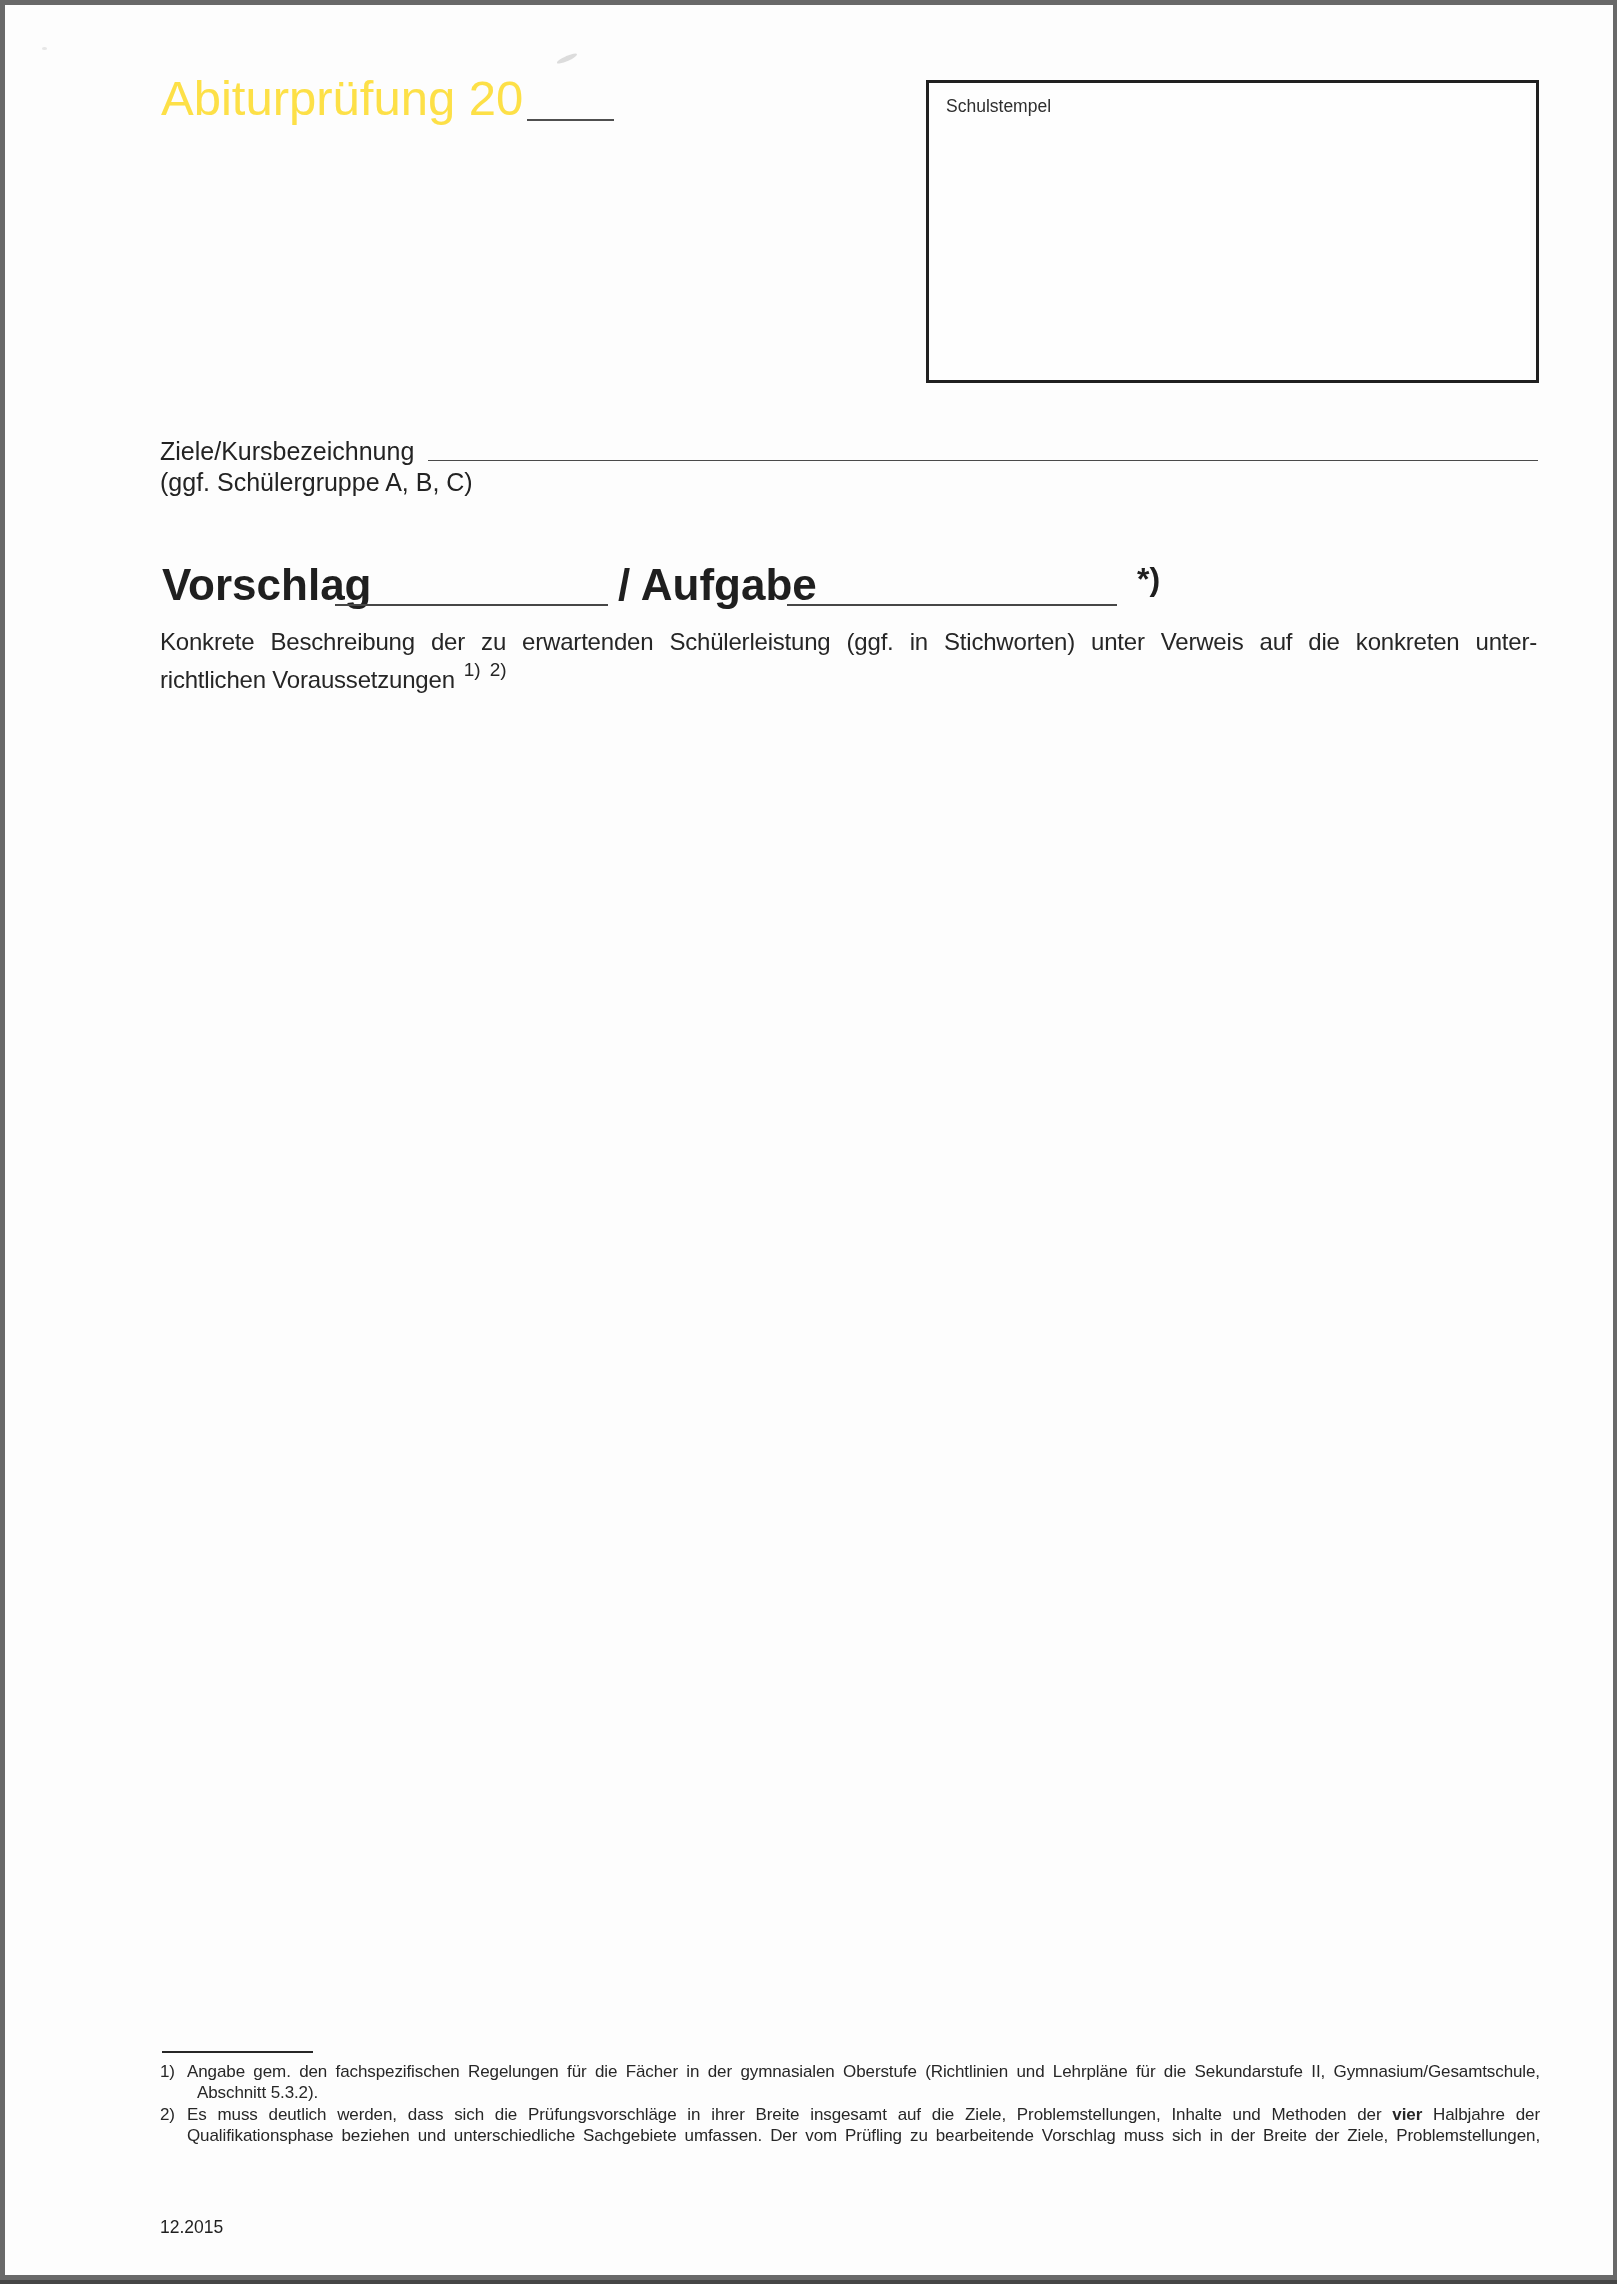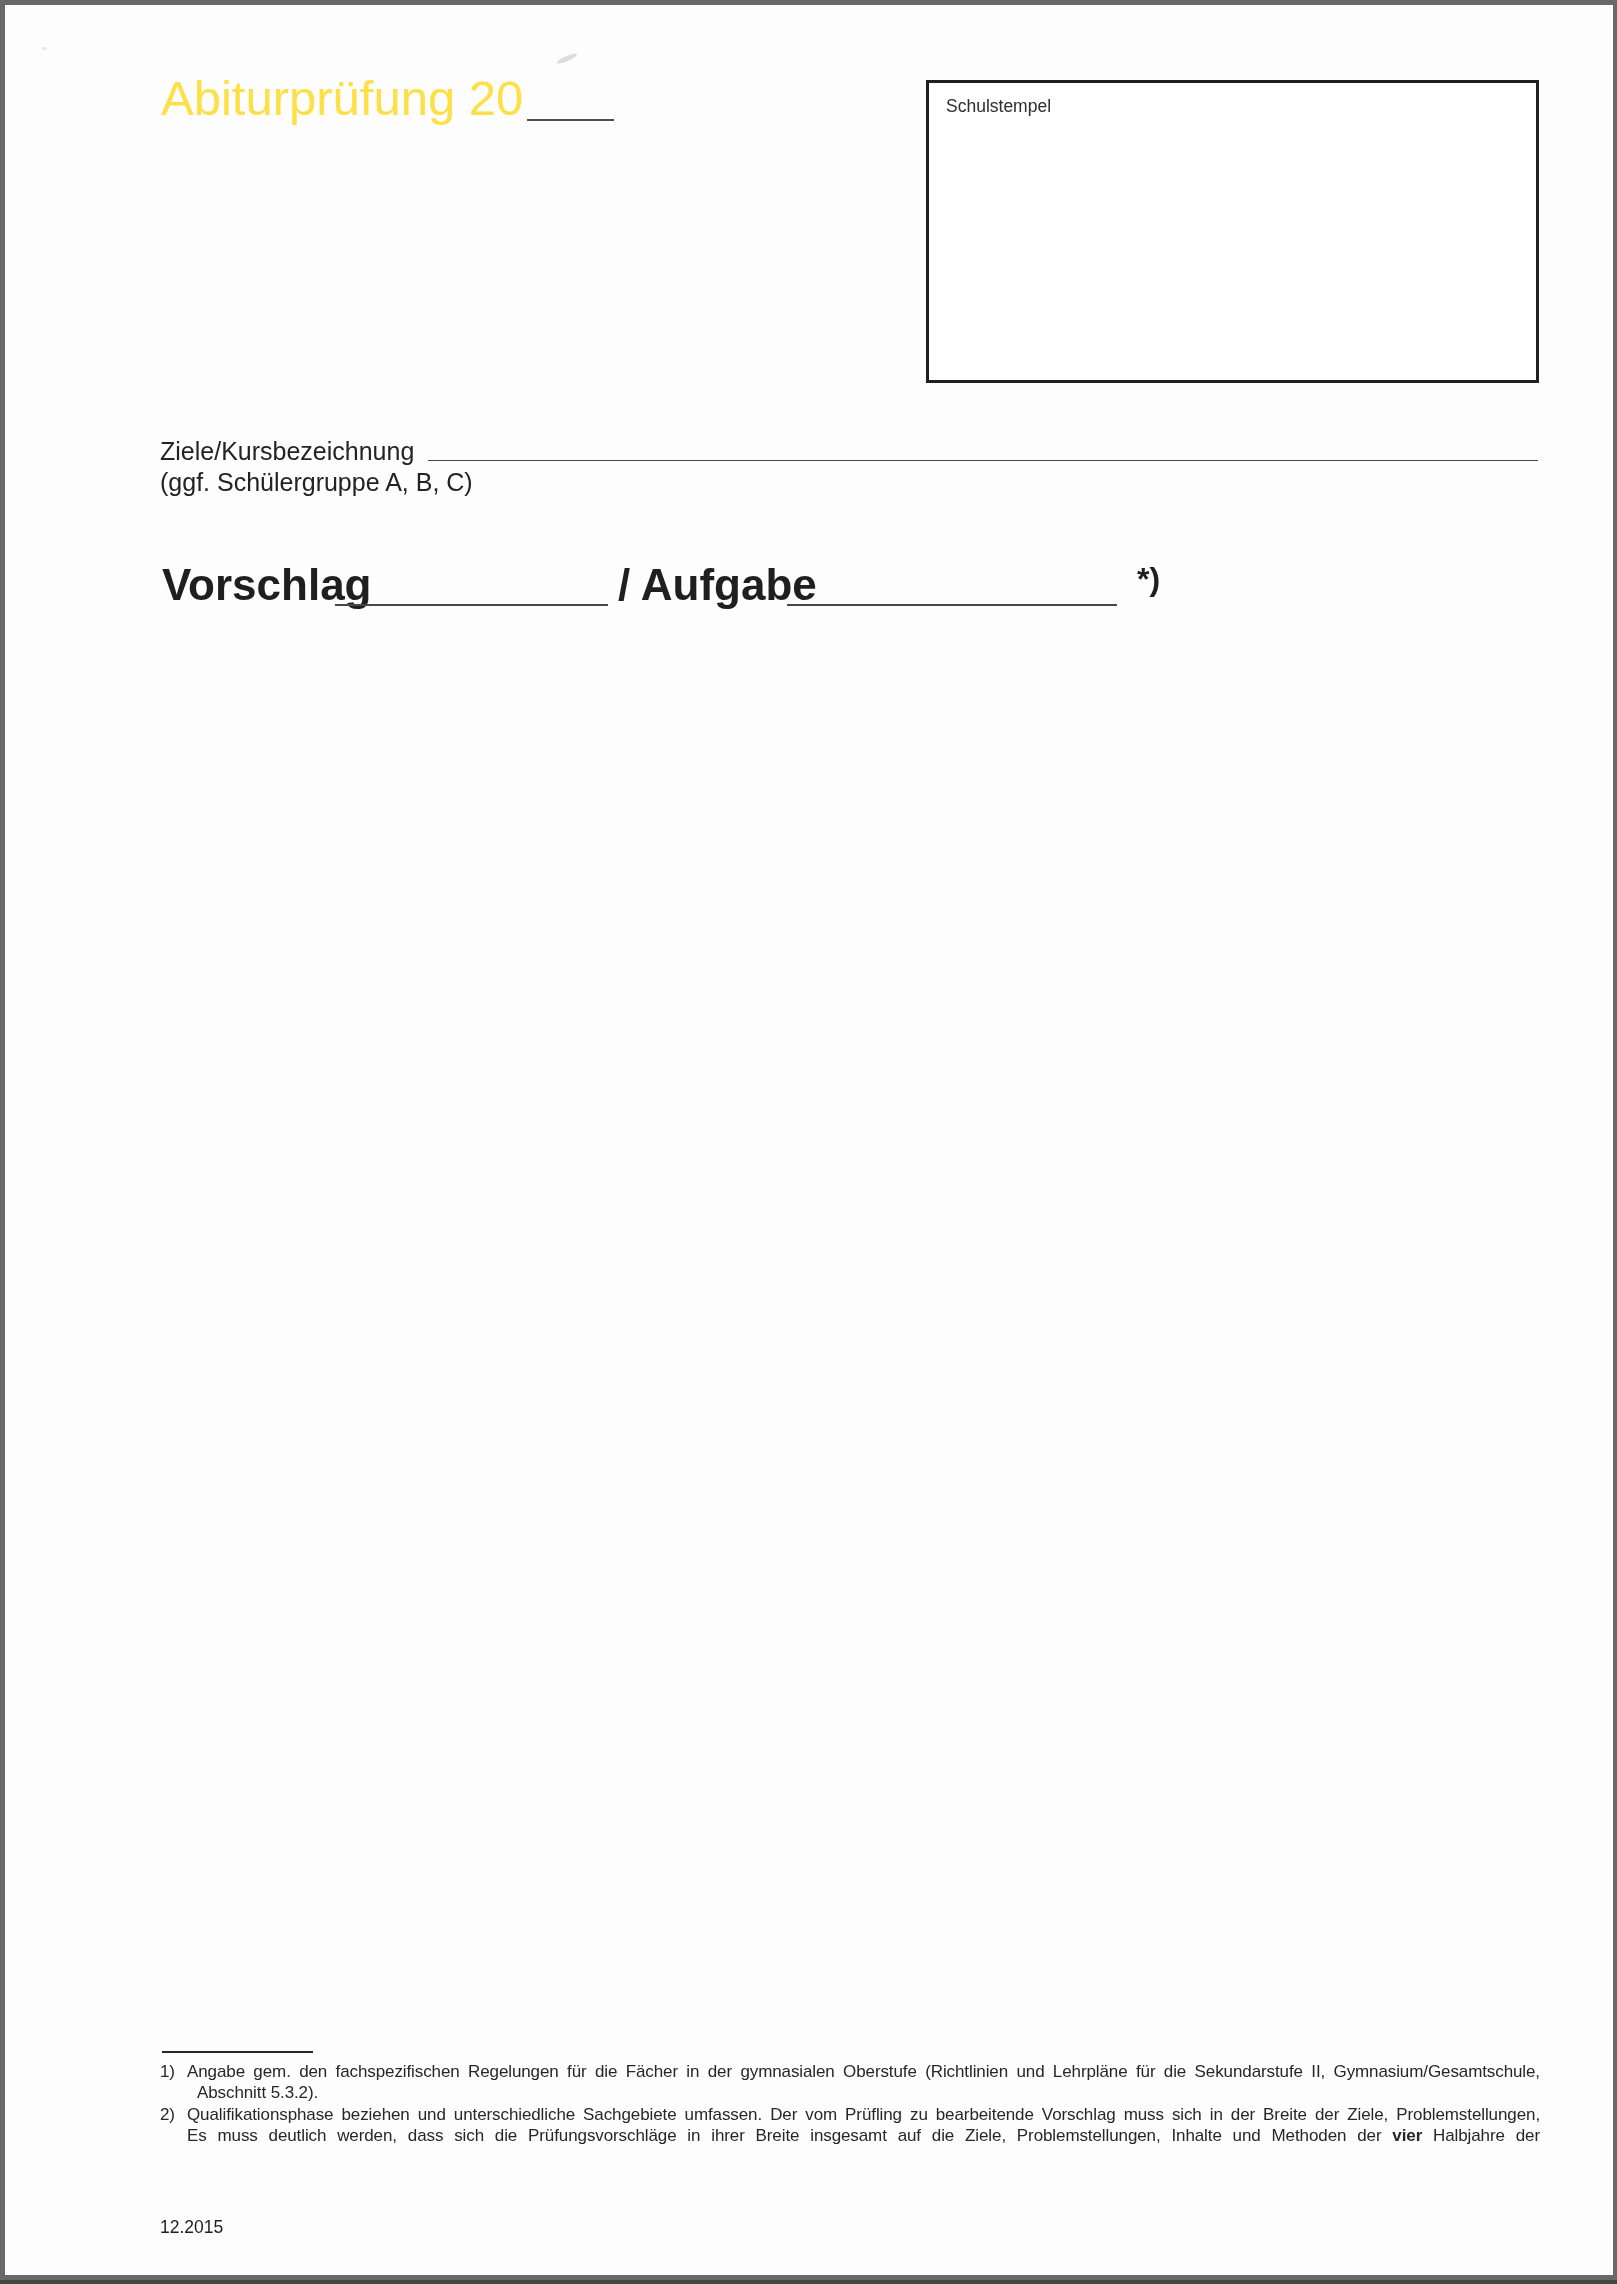--- a/index.html
+++ b/index.html
@@ -85,37 +85,41 @@
   <div class="abs fach-label">Ziele/Kursbezeichnung</div>
   <div class="abs fach-line"></div>
   <div class="abs ggf-label">(ggf. Schülergruppe A, B, C)</div>
 
   <div class="abs h-bold vorschlag-label">Vorschlag</div>
   <div class="abs vorschlag-line"></div>
   <div class="abs h-bold aufgabe-label">/ Aufgabe</div>
   <div class="abs aufgabe-line"></div>
   <div class="abs h-bold star-ref">*)</div>
 
+  <div class="abs desc">
+    <div class="desc-line1">Konkrete Beschreibung der zu erwartenden Schülerleistung (ggf. in Stichworten) unter Verweis auf die konkreten unter-</div>
+    <div class="desc-line2"><span>richtlichen Voraussetzungen</span><sup>1)</sup><sup>2)</sup></div>
+  </div>
 
   <div class="abs fn-divider"></div>
   <div class="abs footnotes">
     <div class="fn">
       <div class="fn-num">1)</div>
       <div class="fn-body">
         <div class="fn-line">Angabe gem. den fachspezifischen Regelungen für die Fächer in der gymnasialen Oberstufe (Richtlinien und Lehrpläne für die Sekundarstufe II, Gymnasium/Gesamtschule,</div>
         <div class="fn-line last">Abschnitt 5.3.2).</div>
       </div>
     </div>
     <div class="fn">
       <div class="fn-num">2)</div>
       <div class="fn-body">
-        <div class="fn-line">Qualifikationsphase beziehen und unterschiedliche Sachgebiete umfassen. Der vom Prüfling zu bearbeitende Vorschlag muss sich in der Breite der Ziele, Problemstellungen,</div>
         <div class="fn-line"><span>Es muss deutlich werden, dass sich die Prüfungsvorschläge in ihrer Breite insgesamt auf die Ziele, Problemstellungen, Inhalte und Methoden der</span>
           <span class="bold">vier</span>
           <span>Halbjahre der</span></div>
+        <div class="fn-line">Qualifikationsphase beziehen und unterschiedliche Sachgebiete umfassen. Der vom Prüfling zu bearbeitende Vorschlag muss sich in der Breite der Ziele, Problemstellungen,</div>
       </div>
     </div>
   </div>
 
   <div class="abs footer">
     <span>12.2015</span>
   </div>
 </div>
 
 

